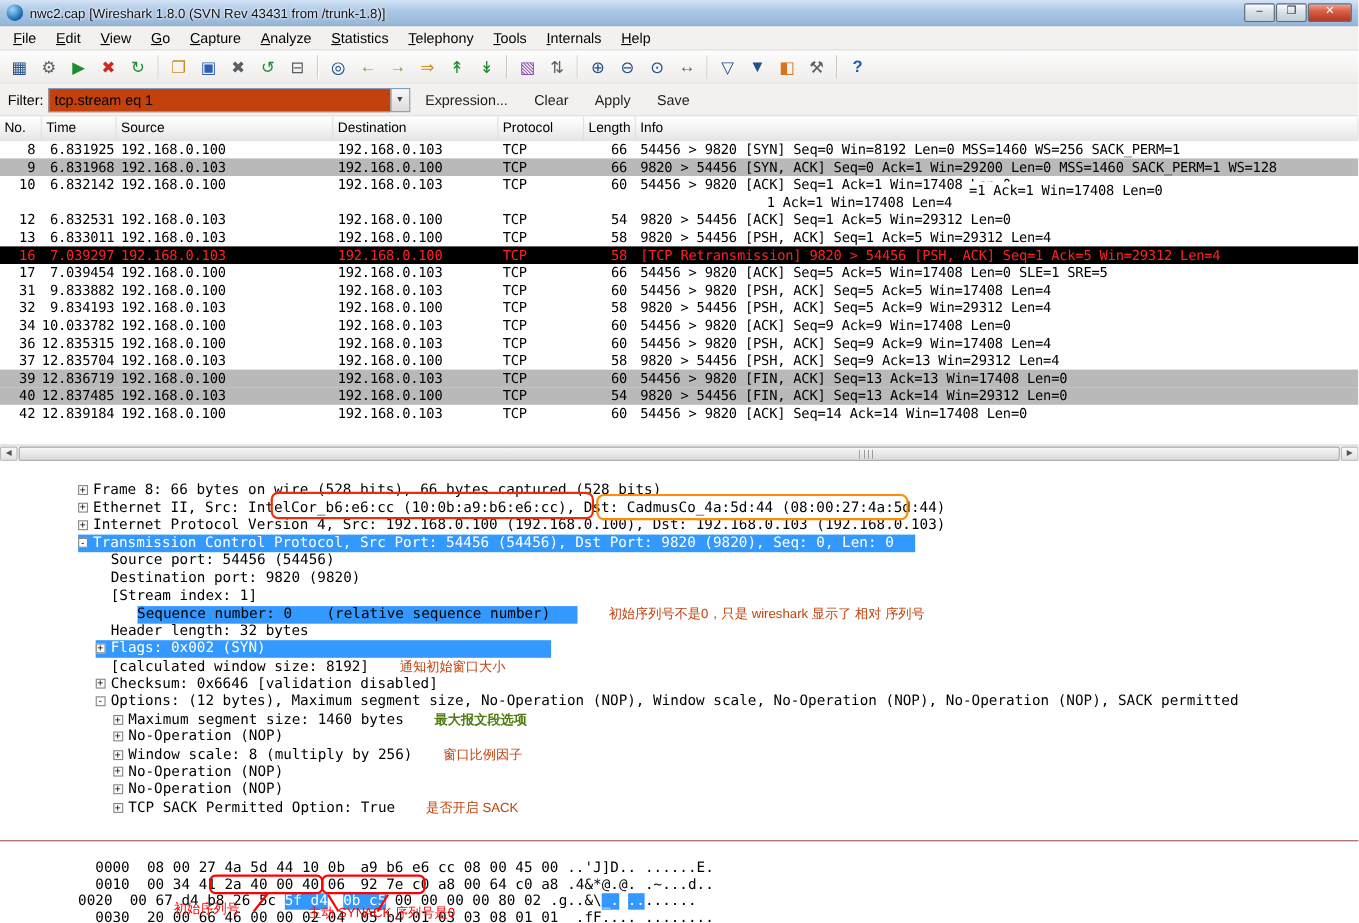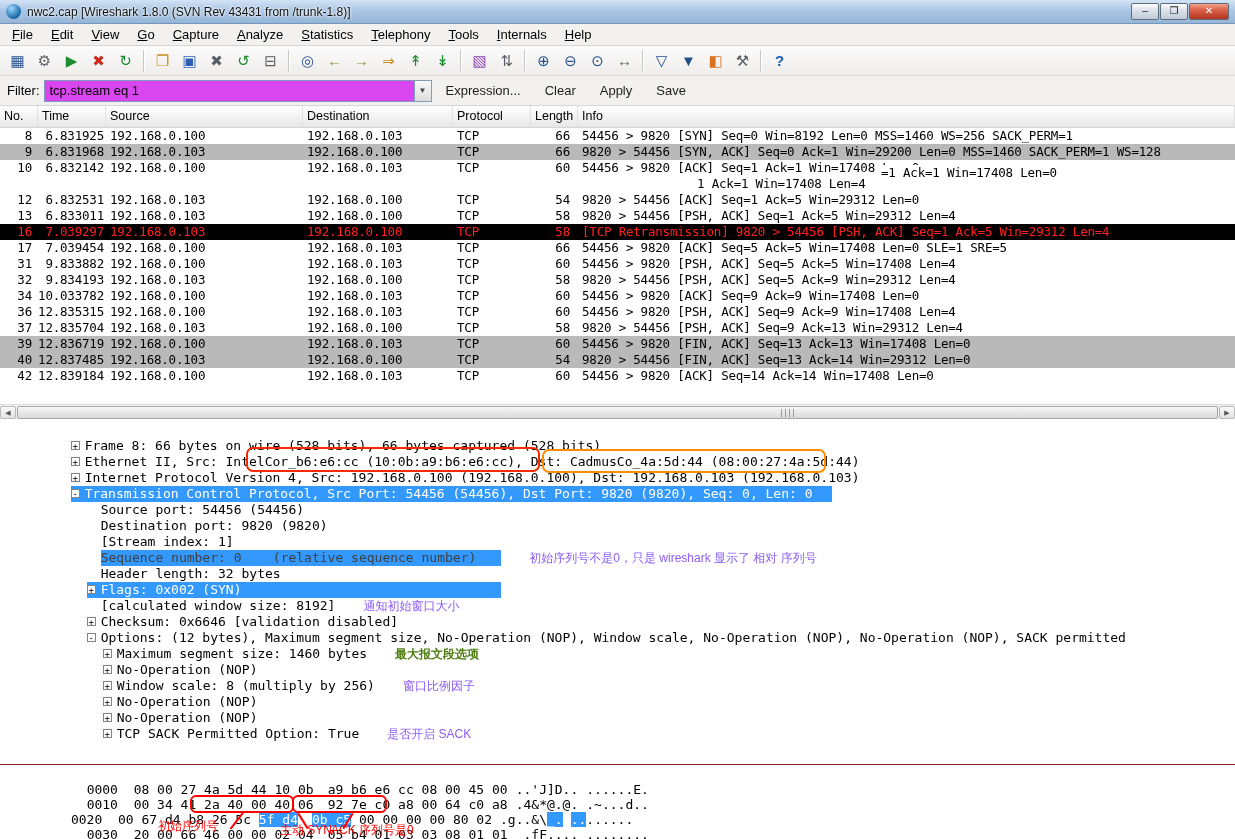--- a/index.html
+++ b/index.html
@@ -35,21 +35,21 @@
     justify-content:center; font-size:15px; border-radius:2px; }
   .tbsep { width:0; height:22px; border-left:1px solid #c9c7c4; border-right:1px solid #fff; margin:0 4px; }
   .ic-navy{color:#234f8c}.ic-green{color:#1c8c2e}.ic-red{color:#cc2a1e}.ic-gray{color:#5a5f66}
   .ic-gold{color:#c78f1e}.ic-blue{color:#2f5fb3}.ic-olive{color:#7c9a2c}.ic-purple{color:#8a46b0}
   .ic-orange{color:#d9711e}.ic-help{color:#1a5fb4;font-weight:bold}
 
   
   .filterbar { height:30px; flex:0 0 30px; display:flex; align-items:center; gap:4px; padding:0 7px;
     background:#f2f1ef; border-bottom:1px solid #d8d6d4; font-size:13px; color:#000; }
   .filter-combo { display:flex; }
-  .filter-input { width:370px; height:22px; background:#d946ef; border:1px solid #7f9db9;
+  .filter-input { width:311px; height:22px; background:#c2410c; border:1px solid #7f9db9;
     border-right:none; padding:0 5px; font:13px "Liberation Sans",sans-serif; color:#000; }
   .combo-btn { width:18px; height:22px; border:1px solid #7f9db9; display:flex; align-items:center;
     justify-content:center; font-size:8px; color:#444; background:linear-gradient(#f8f8f8,#dcdcdc); }
   .filter-btn { padding:3px 10px; color:#1c1c1c; white-space:nowrap; }
 
   
   .plist { position:relative; flex:0 0 298px; height:298px; background:#fff; }
   .phead { display:grid; grid-template-columns:38px 68px 197px 150px 78px 47px 1fr; height:22px;
     background:linear-gradient(#ffffff,#f1f1f1 60%,#e6e6e6); border-bottom:1px solid #d5d5d5; }
   .phcell { border-right:1px solid #e0e0e0; padding:3px 4px; font-size:12.5px; overflow:hidden; white-space:nowrap; }
@@ -84,22 +84,22 @@
   .dline { height:16px; line-height:16px; white-space:pre; color:#000;
     font:13px "DejaVu Sans Mono","Liberation Mono",monospace; }
   .ind0 { padding-left:8px; } .ind1 { padding-left:24px; } .ind2 { padding-left:40px; }
   .lbar { display:inline-block; height:16px; }
   .exp { display:inline-block; width:9px; height:9px; border:1px solid #848484; background:#fff;
     color:#000; font:9px/8px "DejaVu Sans Mono",monospace; text-align:center; vertical-align:1px;
     margin-right:5px; }
   .exp:empty { visibility:hidden; }
   .hl-tcp .lbar { background:#3399ff; color:#fff; padding-right:19px; }
   .hl-flags .lbar { background:#3399ff; color:#fff; padding-right:259px; }
-  .hl-seq .dtext { display:inline-block; height:16px; background:#3399ff; color:#404040; padding-right:25px; }
-  .dnote { color:#8b5cf6; font:12px "Liberation Sans","DejaVu Sans",sans-serif; margin-left:28px; }
+  .hl-seq .dtext { display:inline-block; height:16px; background:#3399ff; color:#000000; padding-right:25px;margin-left:24px; }
+  .dnote { color:#c2410c; font:12px "Liberation Sans","DejaVu Sans",sans-serif; margin-left:28px; }
   .dnote:empty { display:none; }
   .note-orange { color:#4d7c0f;font-weight:bold; }
   .obox { position:absolute; border:2px solid #f42a00; border-radius:7px; pointer-events:none; }
   .obox1 { left:246px; top:28px; width:294px; height:25px; }
   .obox2 { left:542px; top:30px; width:284px; height:24px; border-color:#ff8d00; }
 
   
   .hexpane { flex:1 1 auto; position:relative; padding-top:2px; background:#fff;
     font:13px "DejaVu Sans Mono","Liberation Mono",monospace; color:#000; overflow:hidden; }
   .hrow { height:15px; line-height:15px; white-space:pre; padding-left:24px; }

